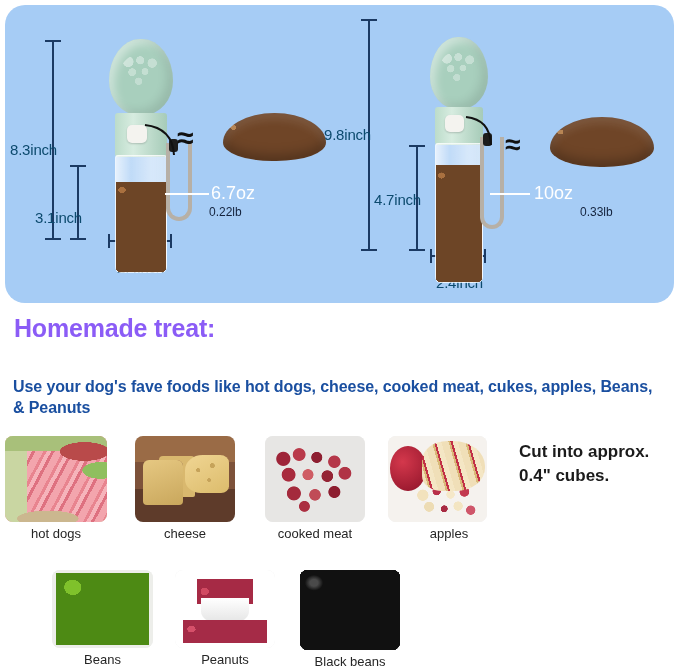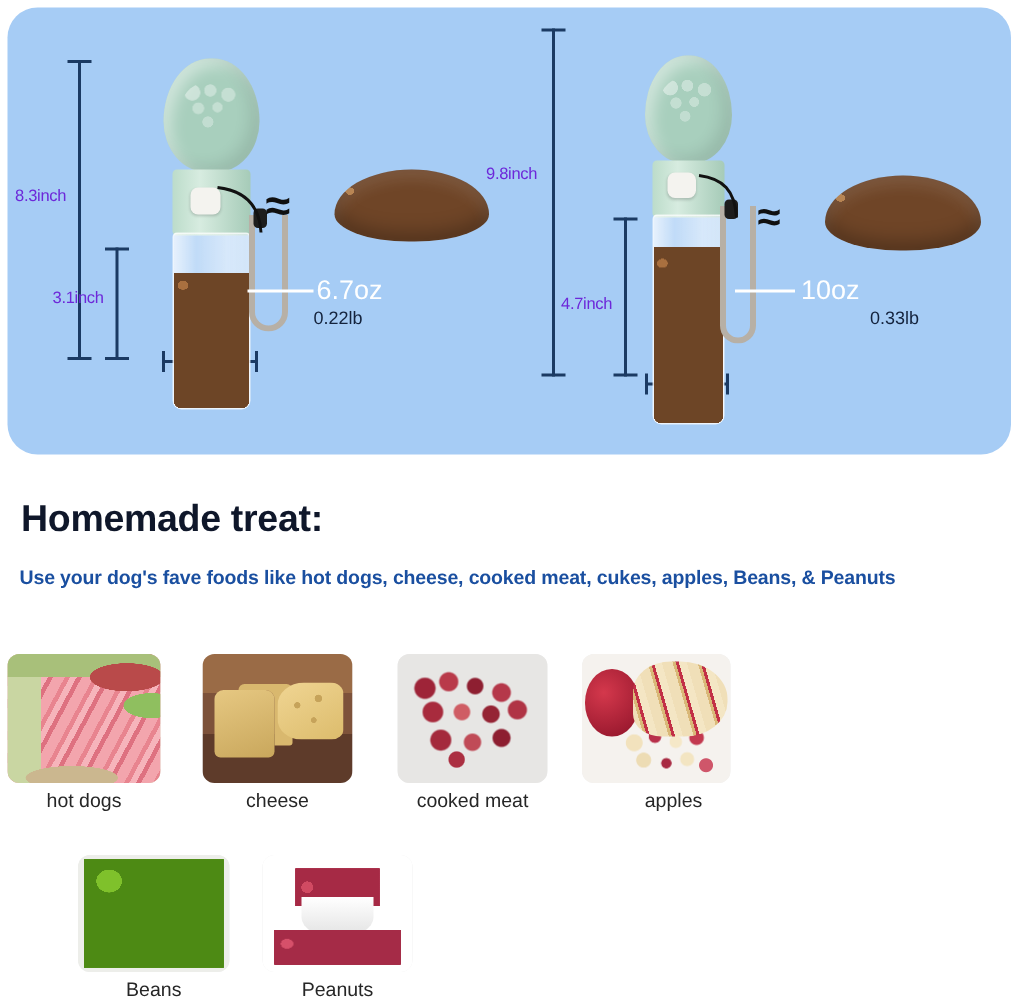--- a/index.html
+++ b/index.html
@@ -38,24 +38,25 @@
   }
   .hrule::before, .hrule::after {
     content: ""; position: absolute; top: -6px; width: 2px; height: 14px;
     background: #1b3a63;
   }
   .hrule::before { left: 0; }
   .hrule::after  { right: 0; }
 
   .dim-label {
     position: absolute;
-    color: #6d28d9;
-    font-size: 11px;
+    color: #0c4a6e;
+    font-size: 15px;
     letter-spacing: -0.2px;
     white-space: nowrap;
+    margin-top: 16px;
   }
 
   
   .bottle { position: absolute; }
   .scoop {
     position: absolute; left: 0; top: 0;
     background: #a8cfbd;
     border-radius: 48% 48% 46% 46% / 55% 55% 45% 45%;
     box-shadow: inset -6px -4px 10px rgba(0,0,0,.10), inset 5px 5px 10px rgba(255,255,255,.45);
   }
@@ -160,26 +161,26 @@
   }
   .oz-label {
     position: absolute; color: #ffffff; font-size: 18px; white-space: nowrap;
   }
   .lb-label {
     position: absolute; color: #14233d; font-size: 12px; white-space: nowrap;
   }
 
   
   .heading {
-    position: absolute; left: 14px; top: 332px;
-    color: #0f172a; font-size: 25px; font-weight: 700; letter-spacing: -0.2px;
+    position: absolute; left: 14px; top: 314px;
+    color: #8b5cf6; font-size: 25px; font-weight: 700; letter-spacing: -0.2px;
   }
   .subtext {
     position: absolute; left: 13px; top: 376px; width: 640px;
-    color: #1a4fa0; font-size: 13px; font-weight: 700; line-height: 1.32;
+    color: #1a4fa0; font-size: 16px; font-weight: 700; line-height: 1.32;
     letter-spacing: -0.1px;
   }
 
   .thumb-cell { position: absolute; }
   .thumb {
     position: absolute; left: 0; top: 0;
     border-radius: 8px; overflow: hidden;
     background: #eee;
   }
   .thumb-label {
@@ -384,21 +385,21 @@
       <div class="oz-label" style="left:206px; top:178px;">6.7oz</div>
       <div class="lb-label" style="left:204px; top:200px;">0.22lb</div>
     </div>
 
     <div class="spec-group" style="left:335px; width:334px;">
 
       <div class="vrule" style="left:28px; top:14px; height:232px;"></div>
       <div class="dim-label" style="left:-16px; top:105px;">9.8inch</div>
 
       <div class="vrule" style="left:76px; top:140px; height:106px;"></div>
-      <div class="dim-label" style="left:34px; top:192px;text-align:center;">4.7inch</div>
+      <div class="dim-label" style="left:34px; top:170px;text-align:center;">4.7inch</div>
 
       <div class="hrule" style="left:90px; top:250px; width:56px;"></div>
       <div class="dim-label" style="left:96px; top:253px;">2.4inch</div>
 
       <div class="bottle" style="left:88px; top:32px; width:66px; height:214px;">
         <div class="scoop" style="left:2px; top:0; width:58px; height:72px;">
           <div class="scoop-emboss"></div>
         </div>
         <div class="collar" style="left:7px; top:70px; width:48px; height:38px; border-radius:3px;"></div>
         <div class="button" style="left:17px; top:78px; width:19px; height:17px;"></div>
@@ -450,32 +451,40 @@
 
   <div class="thumb-cell" style="left:388px; top:436px; width:122px; height:105px;">
     <div class="thumb" style="width:99px; height:86px;">
       <div class="art-apples">
         <div class="apple-cubes"></div>
       </div>
     </div>
     <div class="thumb-label" style="top:90px;">apples</div>
   </div>
 
+  <div class="note" style="left:519px; top:440px;">Cut into approx.
+0.4" cubes.</div>
 
   <div class="thumb-cell" style="left:52px; top:570px; width:101px; height:101px;">
     <div class="thumb" style="width:101px; height:78px;">
       <div class="art-beans"></div>
     </div>
     <div class="thumb-label" style="top:82px;">Beans</div>
   </div>
 
   <div class="thumb-cell" style="left:175px; top:570px; width:100px; height:101px;">
     <div class="thumb" style="width:100px; height:78px;">
       <div class="art-peanuts">
         <div class="peanut-bowl"></div>
       </div>
     </div>
     <div class="thumb-label" style="top:82px;text-align:center;">Peanuts</div>
   </div>
 
+  <div class="thumb-cell" style="left:300px; top:570px; width:100px; height:101px;">
+    <div class="thumb" style="width:100px; height:80px;">
+      <div class="art-blackbeans"></div>
+    </div>
+    <div class="thumb-label" style="top:84px;">Black beans</div>
+  </div>
 
 
 </div>
 
 </body></html>

